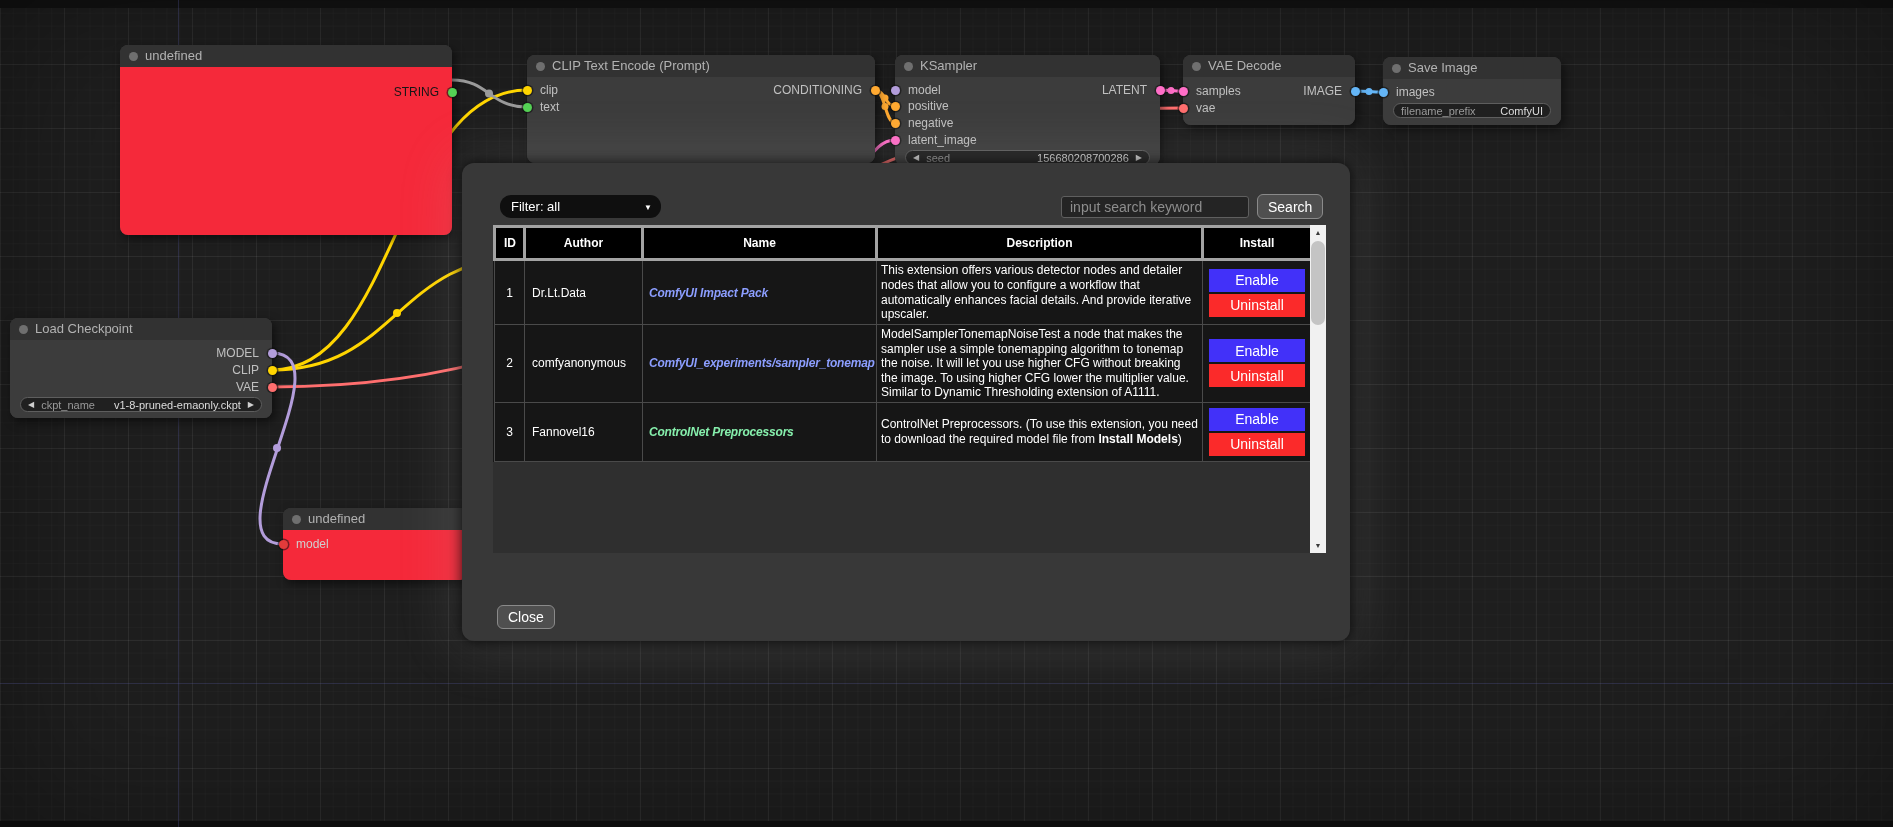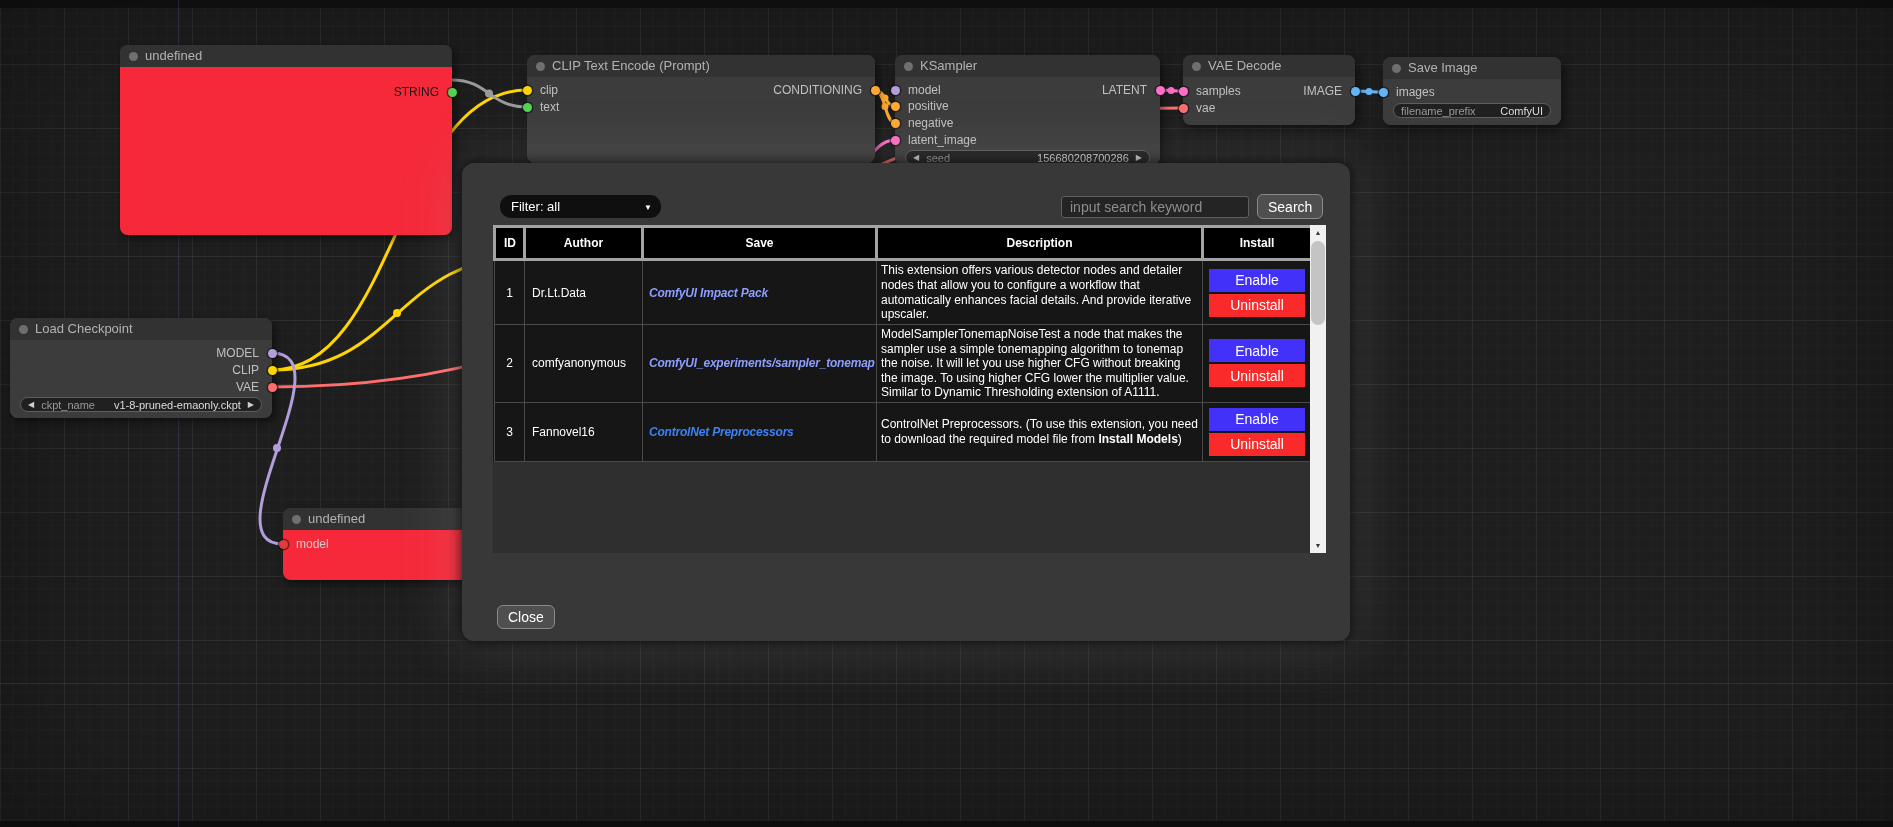--- a/index.html
+++ b/index.html
@@ -282,21 +282,21 @@
         <col style="width:30px">
           <col style="width:118px">
           <col style="width:234px">
         <col style="width:326px">
           <col style="width:109px">
       </colgroup>
       <tbody>
           <tr>
         <th>ID</th>
         <th>Author</th>
-        <th>Save</th>
+        <th>Name</th>
         <th>Description</th>
         <th>Install</th>
       </tr>
 
       <tr style="height:65px;">
         <td class="c-id">1</td>
         <td class="c-author">Dr.Lt.Data</td>
         <td class="c-name">
           <a style="color: rgb(140, 158, 255);">ComfyUI Impact Pack</a>
         </td>
@@ -317,21 +317,21 @@
         <td class="c-install">
           <button class="row-btn" style="background: rgb(66, 49, 249);">Enable</button>
           <button class="row-btn" style="background: rgb(251, 42, 42);">Uninstall</button>
         </td>
       </tr>
 
       <tr style="height:55px;">
         <td class="c-id">3</td>
         <td class="c-author">Fannovel16</td>
         <td class="c-name">
-          <a style="color: #3b82f6;">ControlNet Preprocessors</a>
+          <a style="color: #86efac;">ControlNet Preprocessors</a>
         </td>
         <td class="c-desc"><span>ControlNet Preprocessors. (To use this extension, you need to download the required model file from </span><b>Install Models</b><span>)</span></td>
         <td class="c-install">
           <button class="row-btn" style="background: rgb(66, 49, 249);">Enable</button>
           <button class="row-btn" style="background: rgb(251, 42, 42);">Uninstall</button>
         </td>
       </tr>
     </tbody>
       </table>
 

